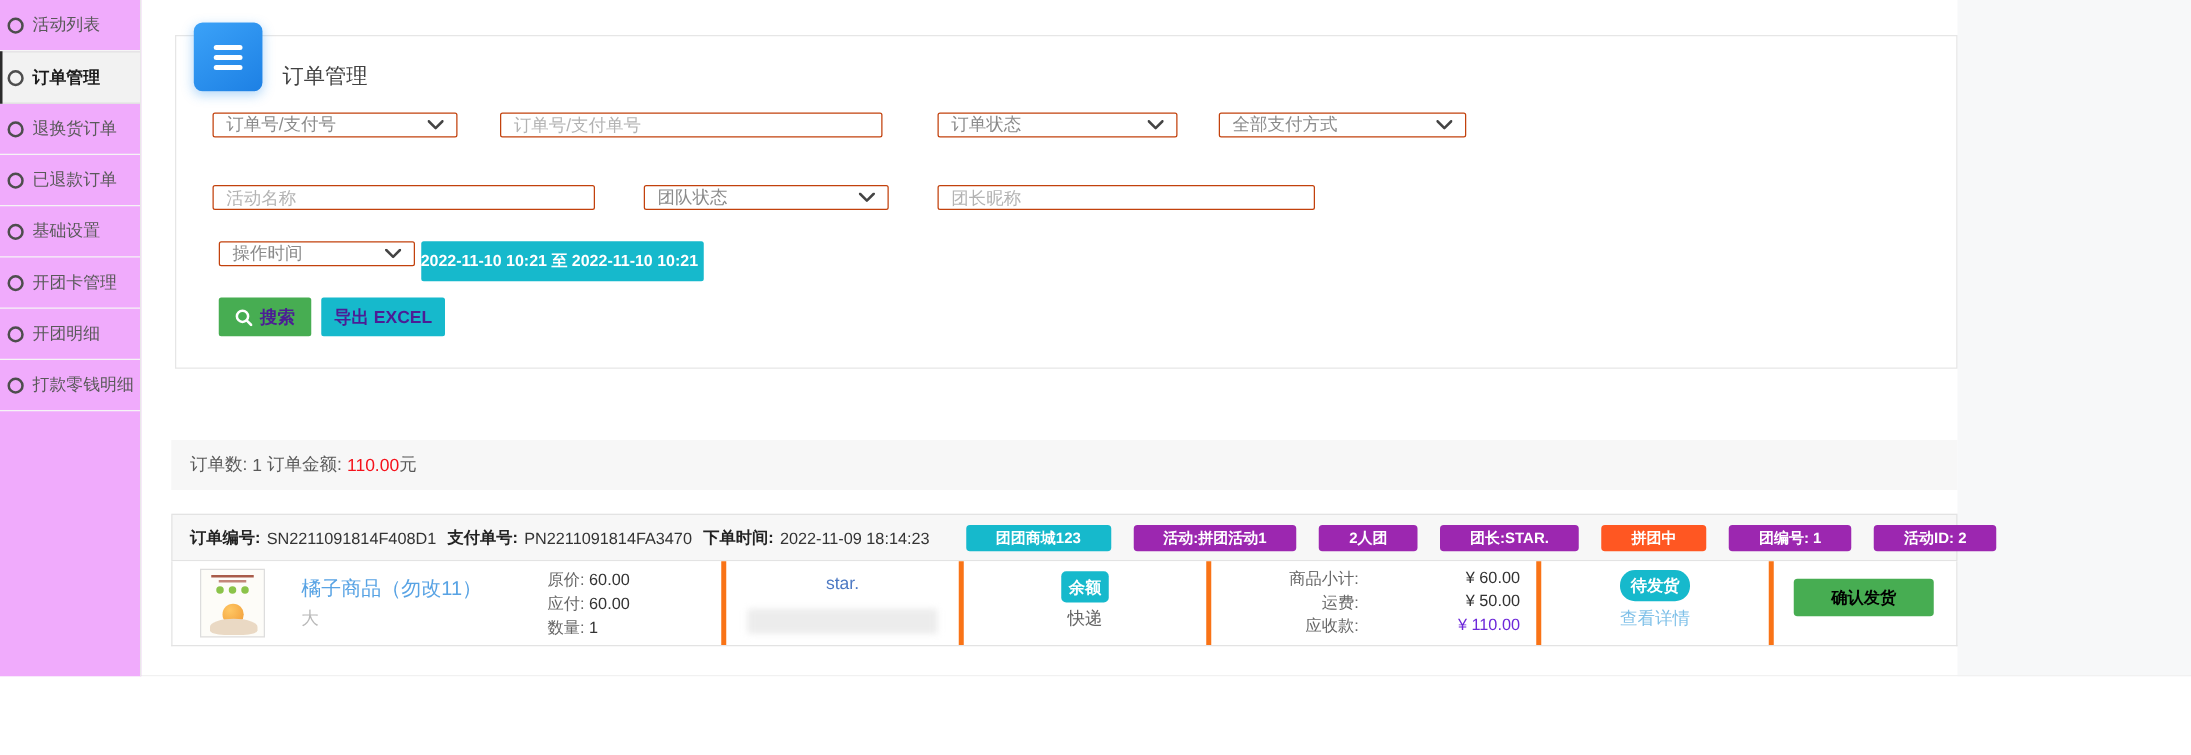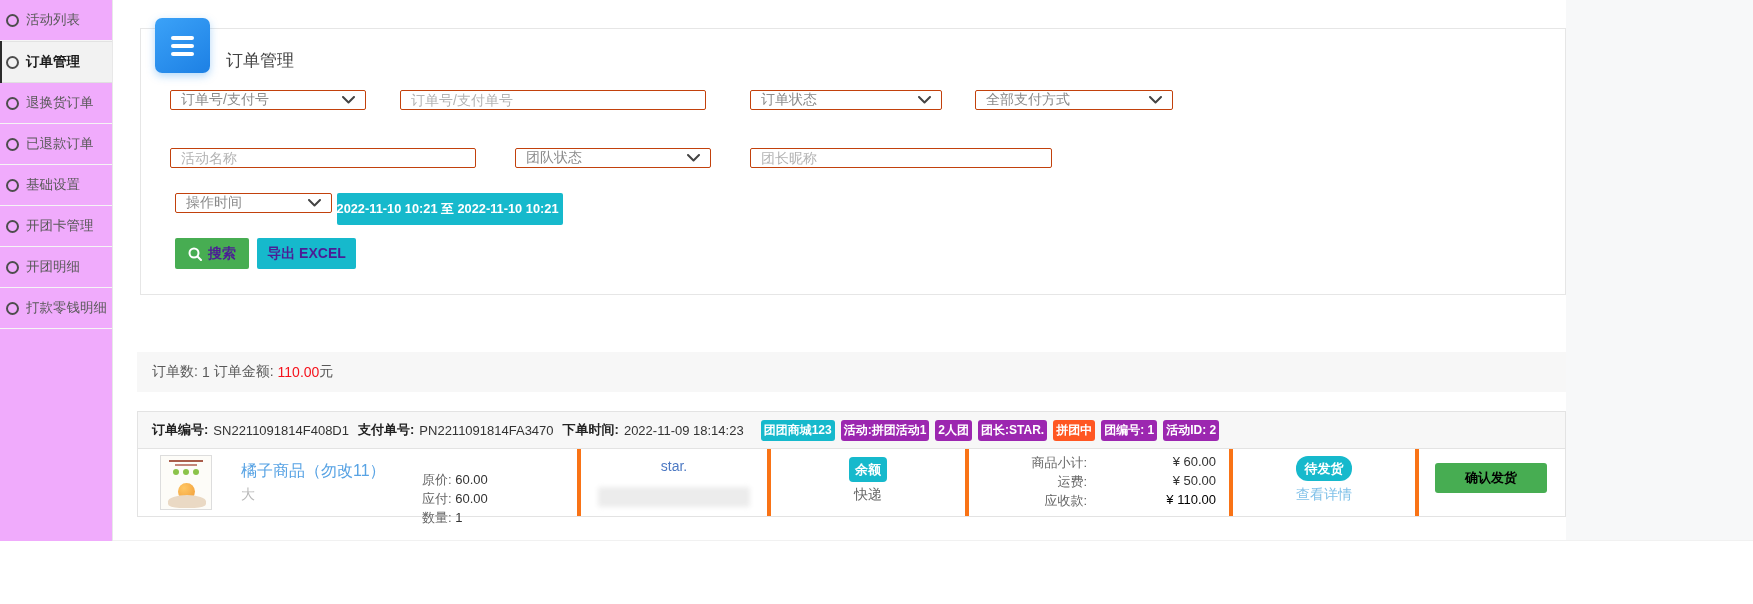--- a/index.html
+++ b/index.html
@@ -48,21 +48,21 @@
   .summary .red{color:#f5121c;margin-right:0;}
   .summary .unit{margin-left:0;}
 
   
   .card-header{position:absolute;left:137px;top:411px;width:1429px;height:38px;background:#f7f7f7;
                border:1px solid #e3e3e3;box-sizing:border-box;display:flex;align-items:center;
                padding-left:14px;font-size:13px;color:#333;z-index:2;white-space:nowrap;}
   .card-header b{margin-right:5px;font-weight:bold;color:#222;}
   .card-header .val{margin-right:9px;color:#333;}
   .badges{display:flex;align-items:center;margin-left:2px;}
-  .badge{height:21px;display:inline-flex;align-items:center;padding:0 3px;margin-left:6px;border-radius:3px;
+  .badge{height:21px;display:inline-flex;align-items:center;padding:0 24px;margin-left:18px;border-radius:3px;
          color:#fff;font-size:12px;font-weight:bold;white-space:nowrap;}
   .badge.cyan{background:#16b9cc;}
   .badge.purple{background:#9c27b0;}
   .badge.orange{background:#ff5722;}
 
   .card-body{position:absolute;left:137px;top:449px;width:1429px;height:68px;border:1px solid #e3e3e3;
              border-top:none;box-sizing:border-box;background:#fff;z-index:2;}
   .cell{position:absolute;top:0;height:100%;border-right:4px solid #f97316;box-sizing:border-box;}
   .c1{left:0;width:443px;}
   .c2{left:443px;width:190px;}
@@ -76,35 +76,35 @@
   .thumb .t-line{height:2px;background:#a95c4a;margin:4px 8px 2px;}
   .thumb .t-line.short{margin:0 14px 1px;height:2px;background:#c4867a;}
   .thumb .dots{display:flex;justify-content:center;gap:4px;margin-top:3px;}
   .thumb .dot{width:6px;height:6px;border-radius:50%;background:#8bc34a;}
   .thumb .fruit{position:absolute;left:17px;top:27px;width:17px;height:17px;border-radius:50%;
                 background:radial-gradient(circle at 35% 30%,#ffc764,#f09a35);}
   .thumb .hand{position:absolute;left:7px;bottom:1px;width:38px;height:13px;border-radius:50% 50% 30% 30%;background:#ead9c4;}
 
   .prod-name{position:absolute;left:103px;top:12px;font-size:16px;color:#58a3e4;cursor:pointer;white-space:nowrap;}
   .prod-spec{position:absolute;left:103px;top:37px;font-size:14px;color:#b9b9b9;}
-  .price-lines{position:absolute;left:284px;top:5px;font-size:13px;color:#666;line-height:19px;margin-top:16px;}
+  .price-lines{position:absolute;left:300px;top:5px;font-size:13px;color:#666;line-height:19px;}
   .price-lines .v{color:#333;}
 
   .buyer-name{text-align:center;padding-top:9px;color:#4d79c3;font-size:14px;cursor:pointer;}
   .blur-blob{margin:13px auto 0;width:152px;height:20px;background:#ececec;filter:blur(2.5px);border-radius:2px;}
 
   .pay-badge{width:38px;height:25px;background:#16b9cc;color:#fff;border-radius:4px;font-size:13px;font-weight:bold;
              display:flex;align-items:center;justify-content:center;margin:8px auto 4px;}
   .delivery{text-align:center;font-size:14px;color:#666;}
 
   .amt-lines{padding-top:5px;}
   .amt-line{display:flex;height:19px;align-items:flex-start;font-size:13px;}
   .amt-label{width:118px;text-align:right;color:#666;}
   .amt-value{flex:1;text-align:right;padding-right:13px;color:#333;}
-  .amt-value.green{color:#000000;}
+  .amt-value.green{color:#6d28d9;}
 
   .status-badge{width:56px;height:25px;background:#16b9cc;color:#fff;border-radius:12px;font-size:13px;font-weight:bold;
                 display:flex;align-items:center;justify-content:center;margin:7px auto 5px;}
   .detail-link{text-align:center;color:#7fc0e8;font-size:14px;cursor:pointer;}
 
   .confirm-btn{position:absolute;left:16px;top:14px;width:112px;height:30px;background:#47ad52;border:none;
                border-radius:3px;color:#000000;font-size:13px;font-weight:bold;cursor:pointer;
                font-family:"Liberation Sans",sans-serif;}
 </style>
 </head>

